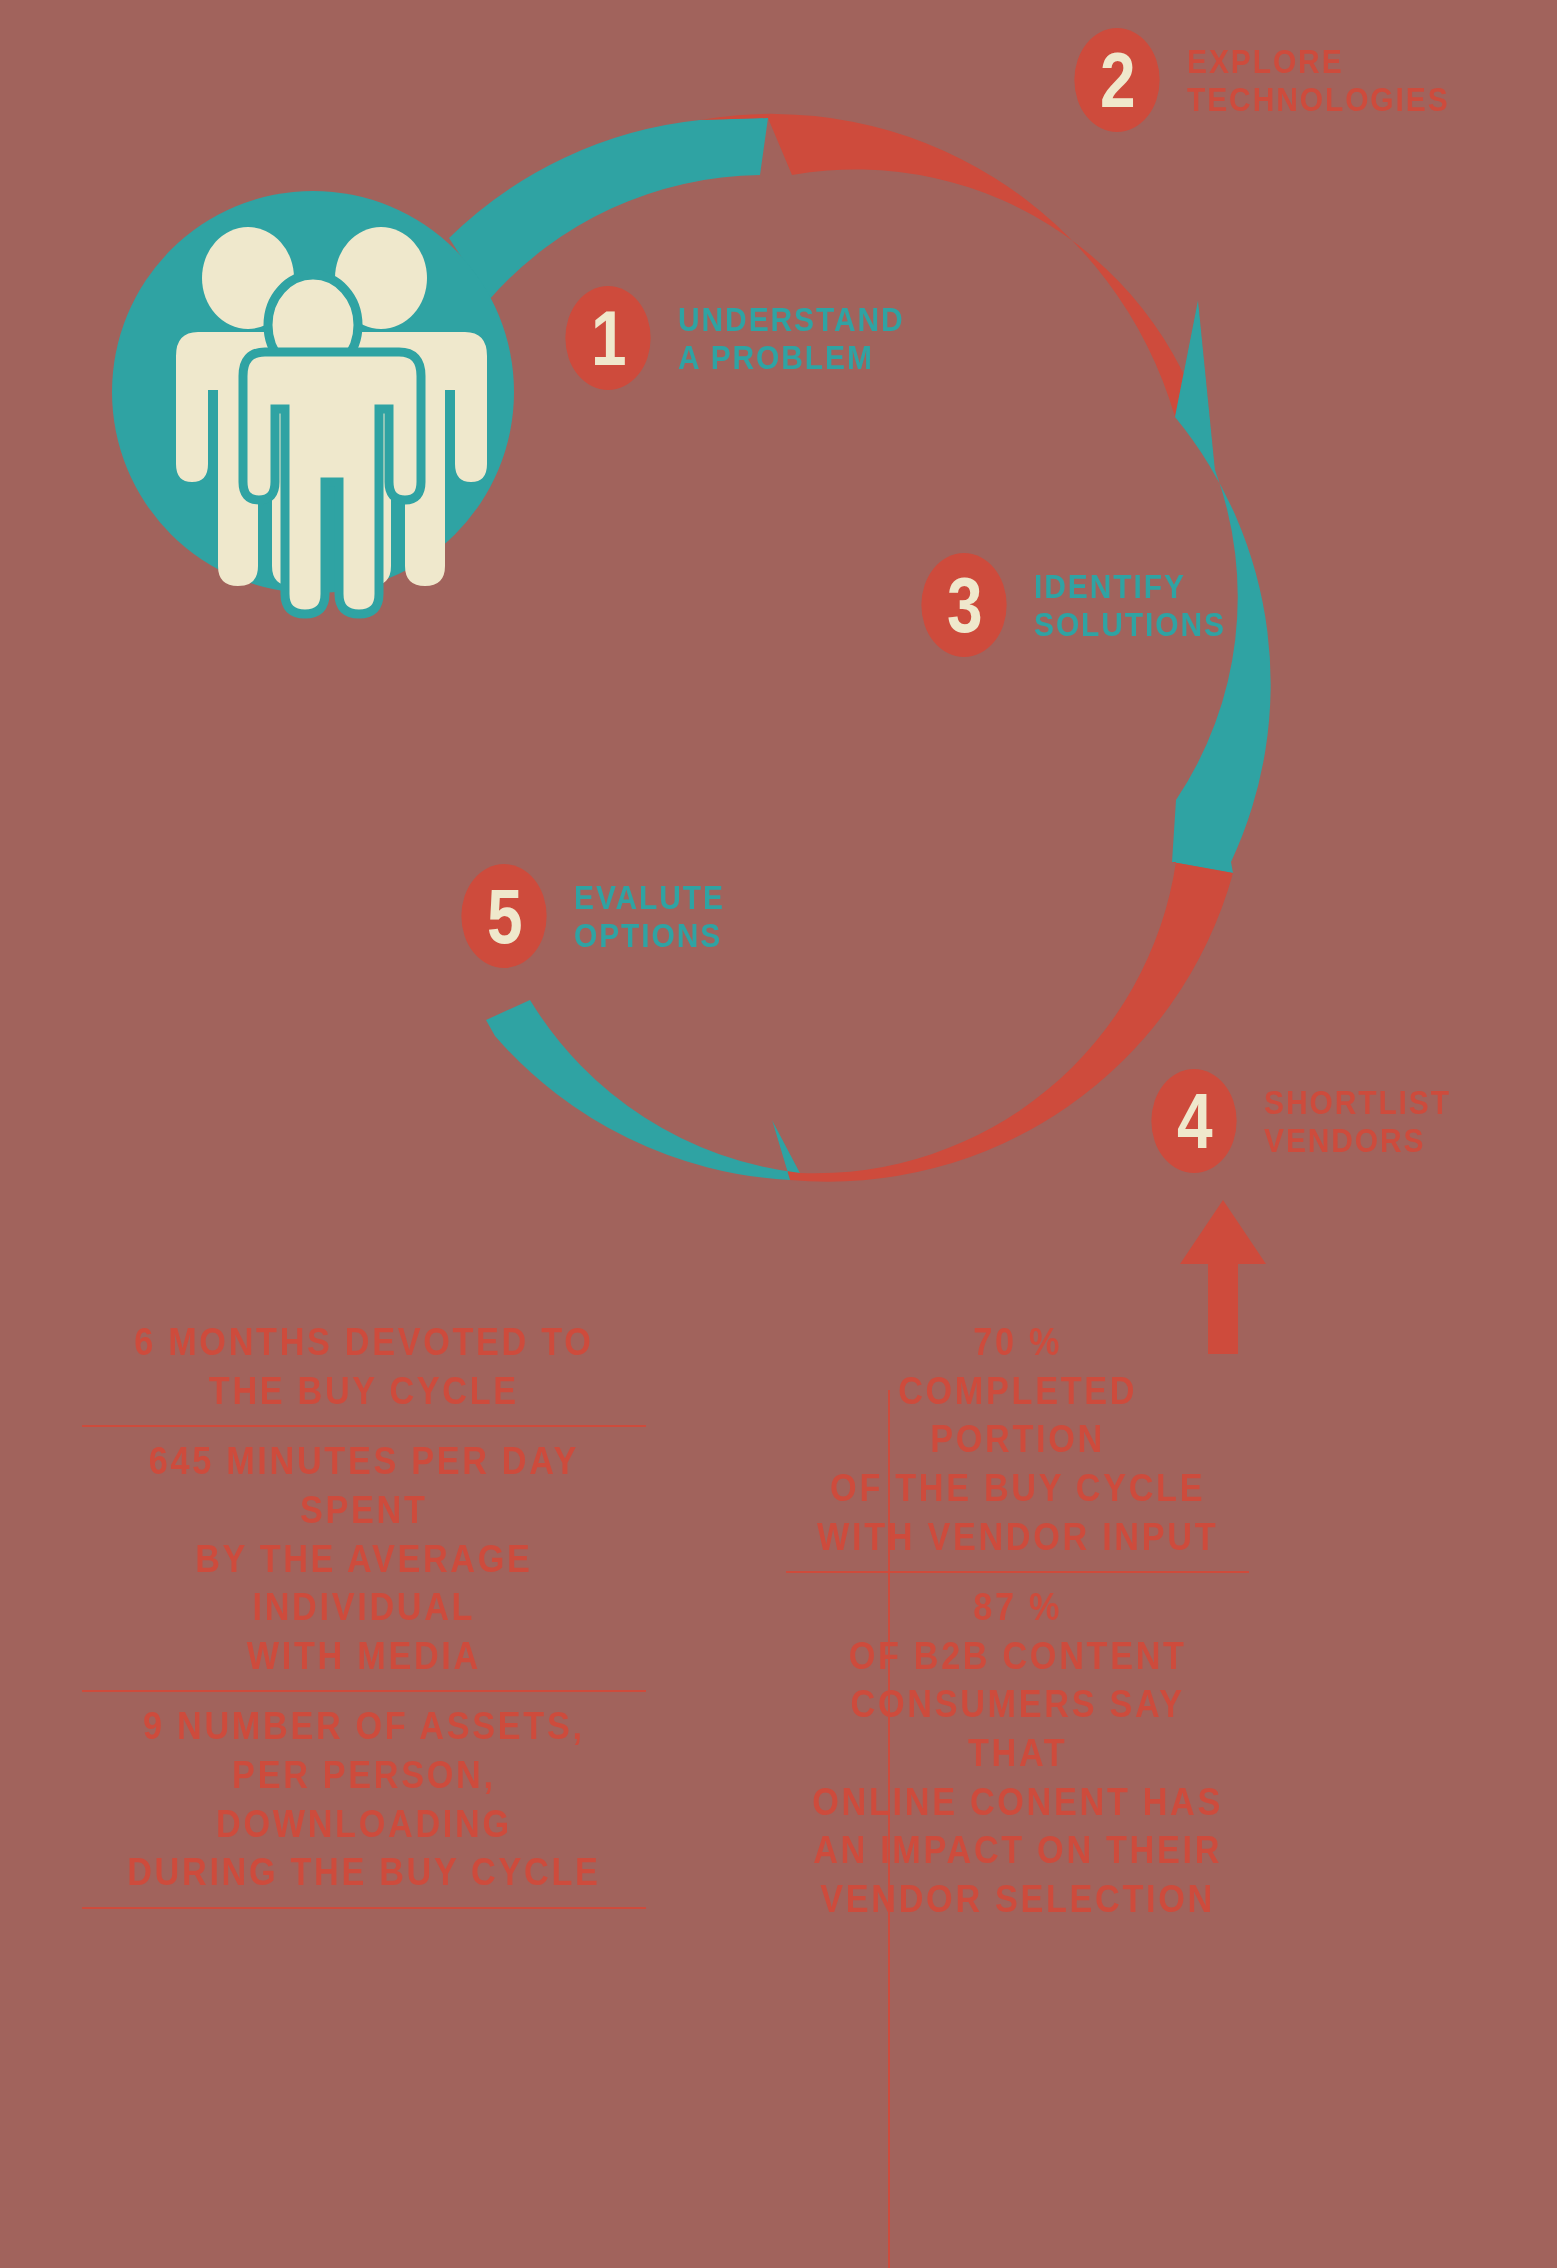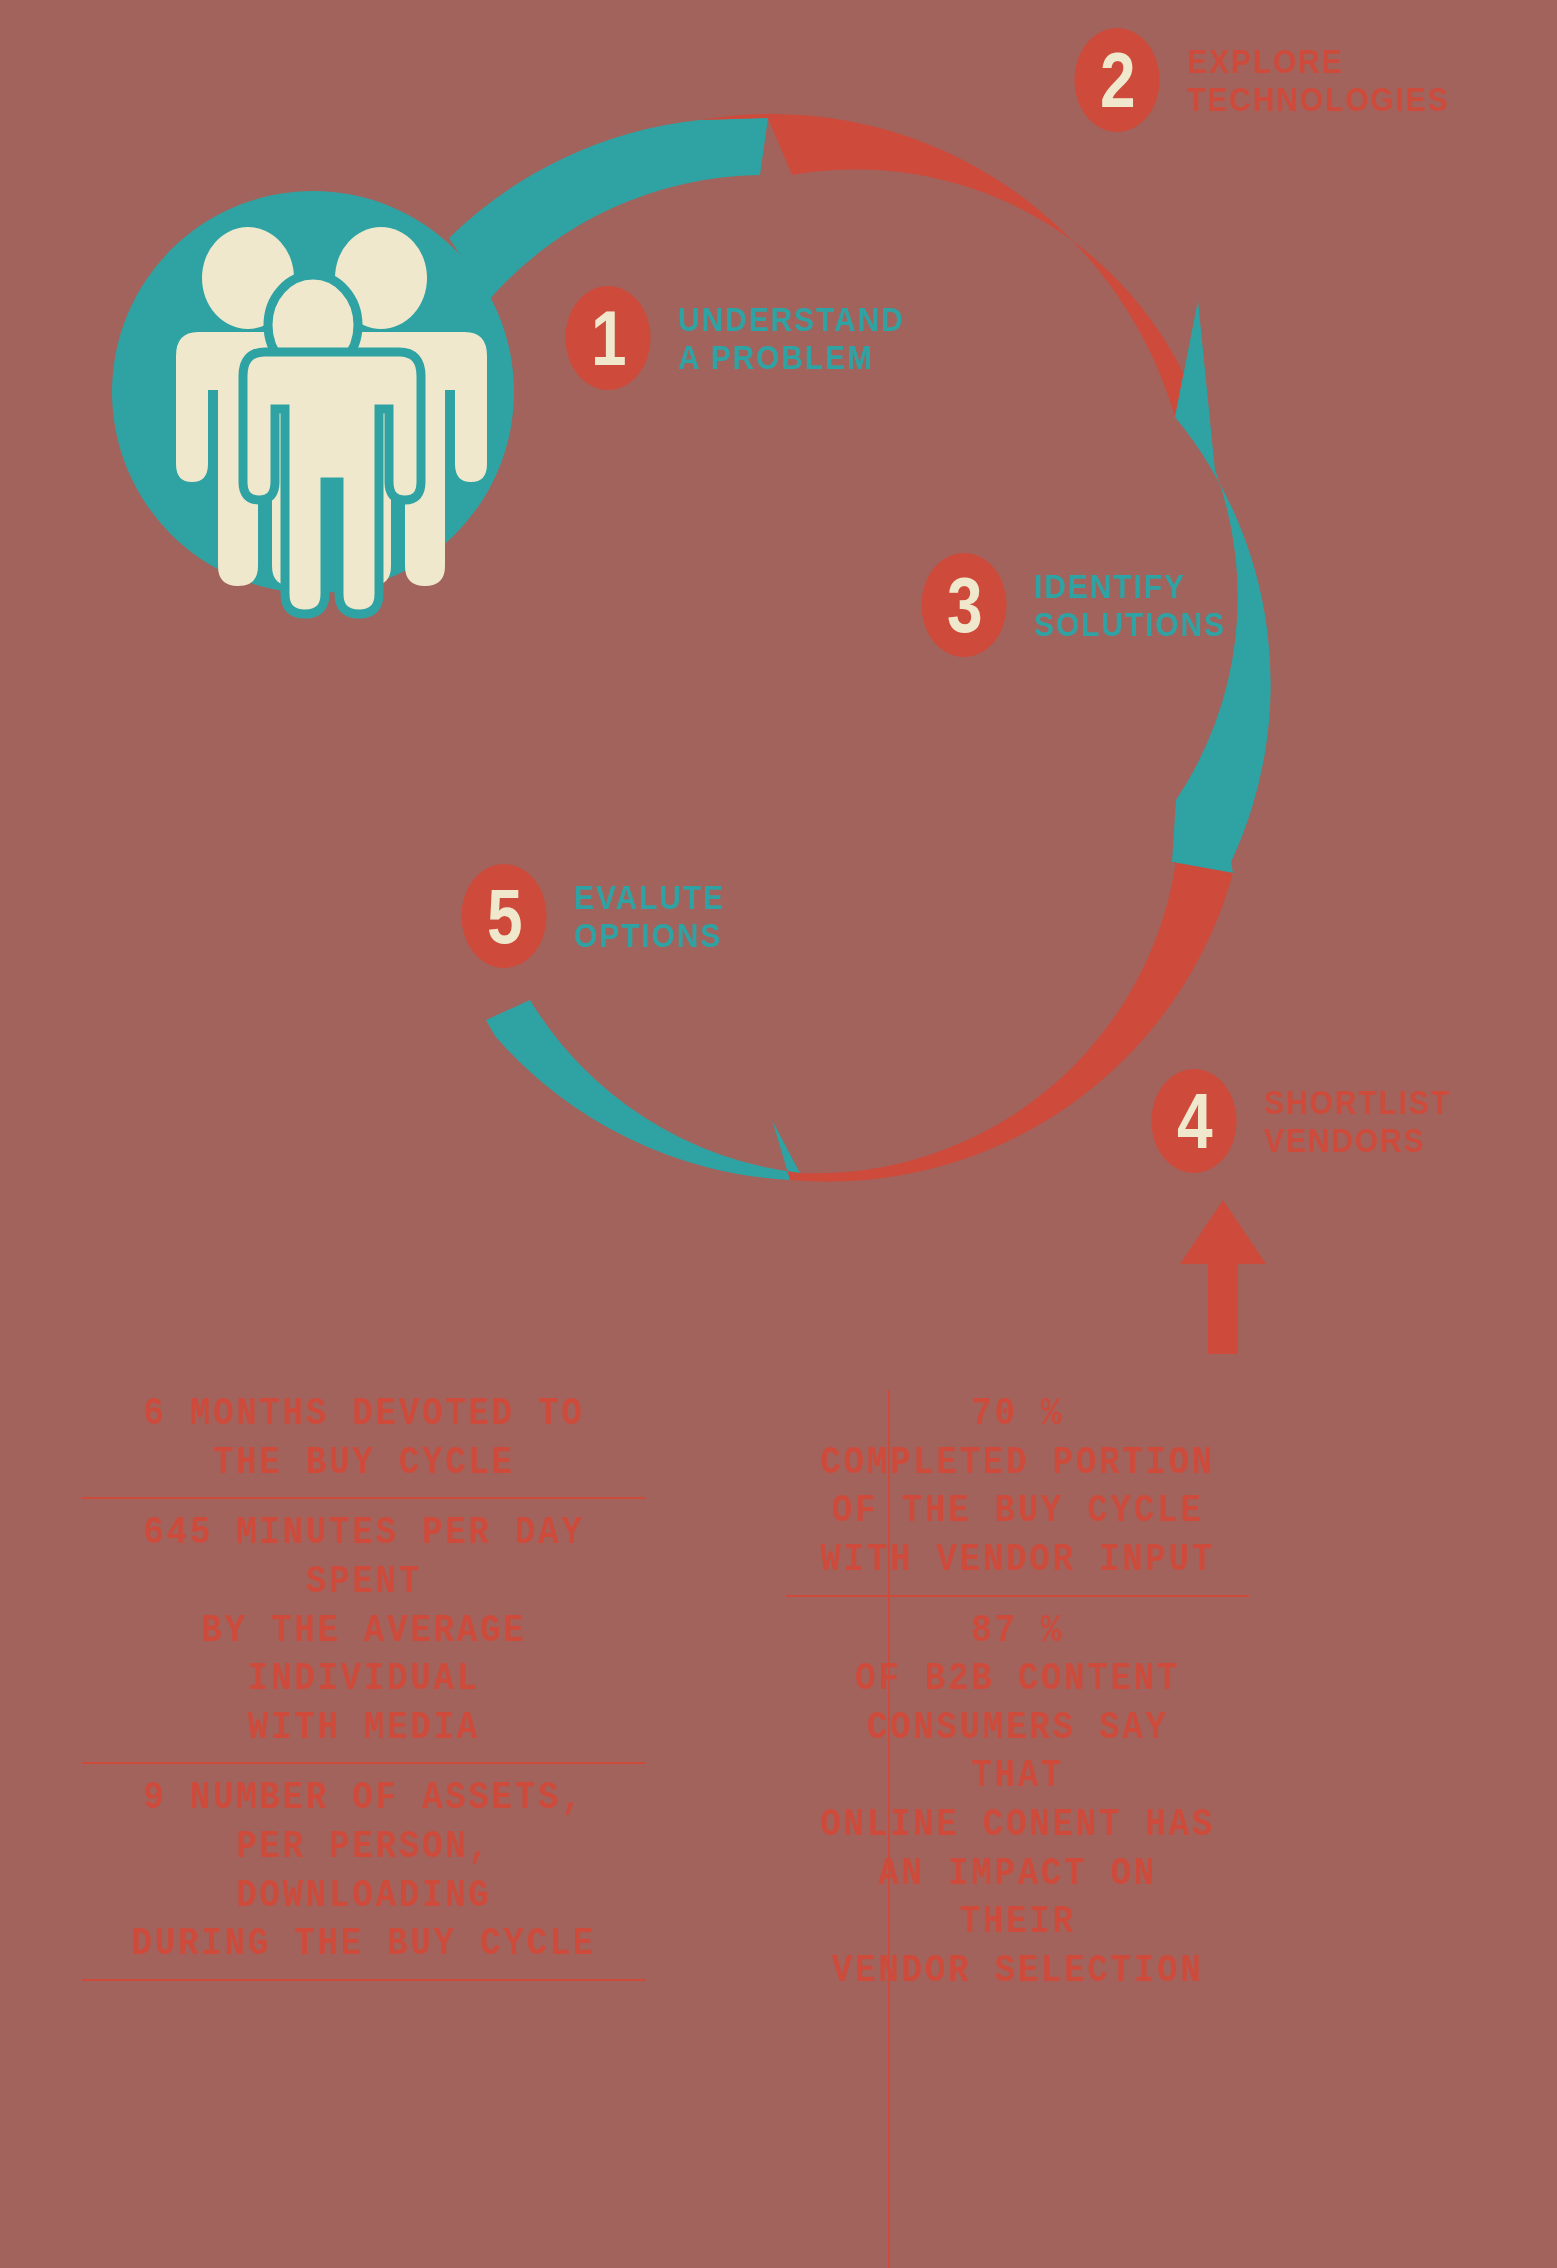--- a/index.html
+++ b/index.html
@@ -82,25 +82,24 @@
     left: 1158px;
     top: 1196px;
     width: 130px;
     height: 160px;
   }
 
   
   #stats {
     position: absolute;
     left: 0;
-    top: 1380px;
+    top: 1308px;
     width: 1265px;
     height: 888px;
     display: flex;
-    font-family: Liberation Mono, monospace;
   }
   .stats-col {
     display: flex;
     flex-direction: column;
     box-sizing: border-box;
   }
   #stats-left {
     width: 888px;
     padding: 0 82px;
   }

